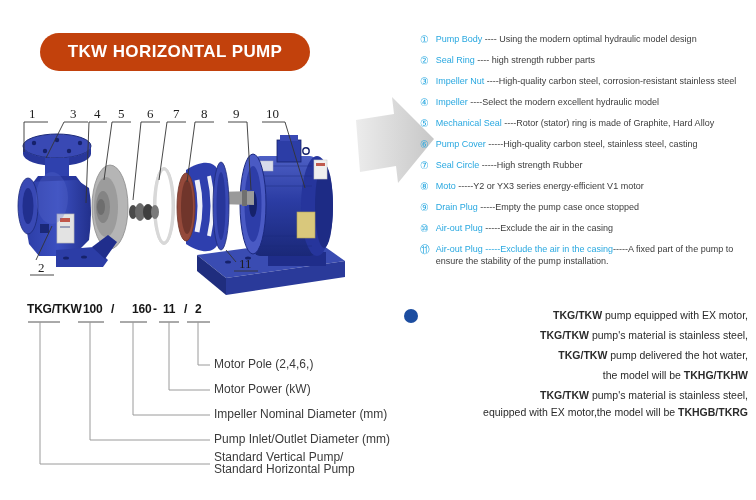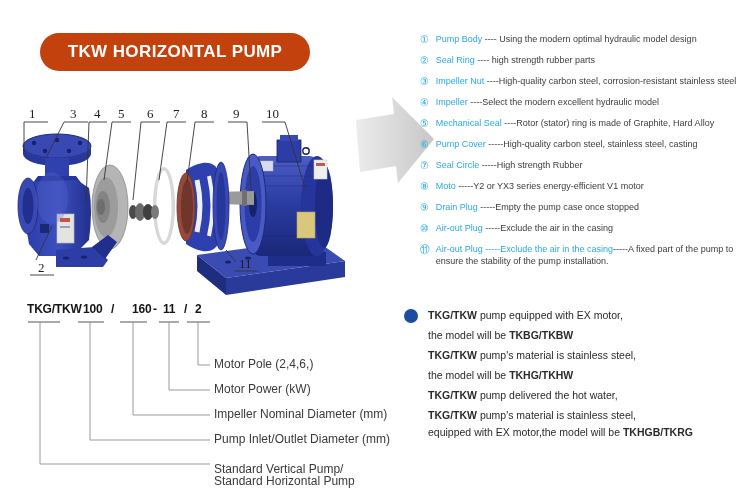--- a/index.html
+++ b/index.html
@@ -23,21 +23,21 @@
   .pl-name{color:#29A8E0;}
   .pl-text div{white-space:nowrap;}
 
   
   .mseg{position:absolute;top:302px;font-size:12px;font-weight:bold;color:#161616;
         letter-spacing:-.2px;z-index:2;}
   .mlabel{position:absolute;font-size:12px;color:#3a3a3a;line-height:11.5px;
           white-space:pre-line;z-index:2;}
 
   
-  .variants{position:absolute;left:428px;top:305px;width:320px;z-index:2;font-size:10.5px;color:#2a2a2a;}
+  .variants{position:absolute;left:428px;top:305px;width:320px;z-index:2;font-size:10.5px;color:#2a2a2a;text-align:right;}
   .v-line{height:20px;line-height:20px;white-space:nowrap;}
   .v-line.tight{height:15px;line-height:15px;}
   .v-lead{font-weight:700;}
   .v-code{font-weight:700;}
   .bullet{position:absolute;left:404px;top:309px;width:14px;height:14px;border-radius:50%;
           background:#1C4DA0;z-index:2;}
 </style>
 </head>
 <body>
 
@@ -283,27 +283,26 @@
       <path d="M133,322 V415 H210"></path>
       <path d="M90,322 V440 H210"></path>
       <path d="M40,322 V464 H210"></path>
     </g>
   </svg>
 
   <div class="mlabel" style="left:214px;top:359px">Motor Pole (2,4,6,)</div>
   <div class="mlabel" style="left:214px;top:384px">Motor Power (kW)</div>
   <div class="mlabel" style="left:214px;top:409px">Impeller Nominal Diameter (mm)</div>
   <div class="mlabel" style="left:214px;top:434px">Pump Inlet/Outlet Diameter (mm)</div>
-  <div class="mlabel" style="left:214px;top:464px">Standard Vertical Pump/
+  <div class="mlabel" style="left:214px;top:452px">Standard Vertical Pump/
 Standard Horizontal Pump</div>
 
   <div class="bullet"></div>
   <div class="variants">
     <div class="v-line"><span class="v-lead">TKG/TKW</span><span> pump equipped with EX motor,</span></div>
-    <div class="v-line"><span>the model will be </span><span class="v-code">TKBG/TKBW</span></div>
     <div class="v-line"><span class="v-lead">TKG/TKW</span><span> pump's material is stainless steel,</span></div>
+    <div class="v-line"><span class="v-lead">TKG/TKW</span><span> pump delivered the hot water,</span></div>
     <div class="v-line"><span>the model will be </span><span class="v-code">TKHG/TKHW</span></div>
-    <div class="v-line"><span class="v-lead">TKG/TKW</span><span> pump delivered the hot water,</span></div>
     <div class="v-line"><span class="v-lead">TKG/TKW</span><span> pump's material is stainless steel,</span></div>
     <div class="v-line tight"><span>equipped with EX motor,the model will be </span><span class="v-code">TKHGB/TKRG</span></div>
   </div>
 
 </div>
 
 </body></html>

